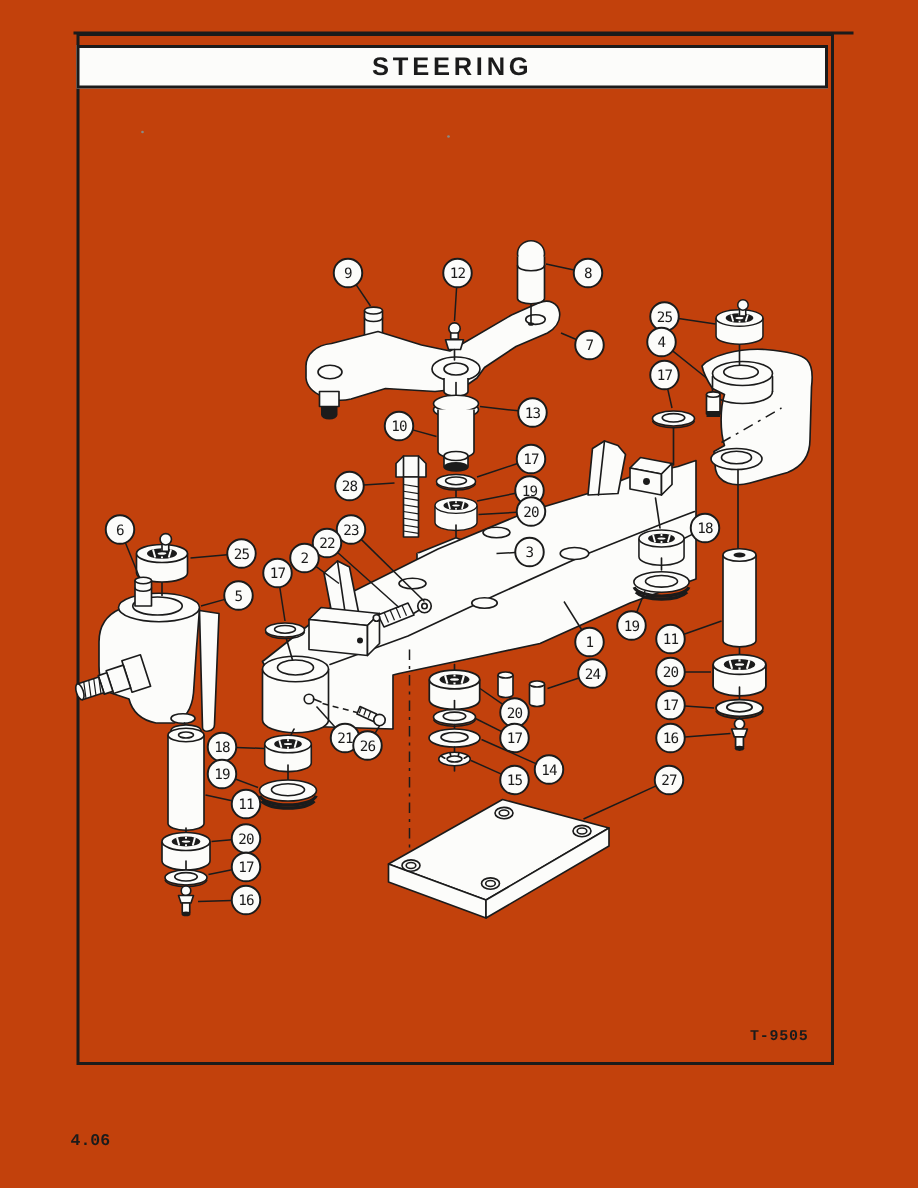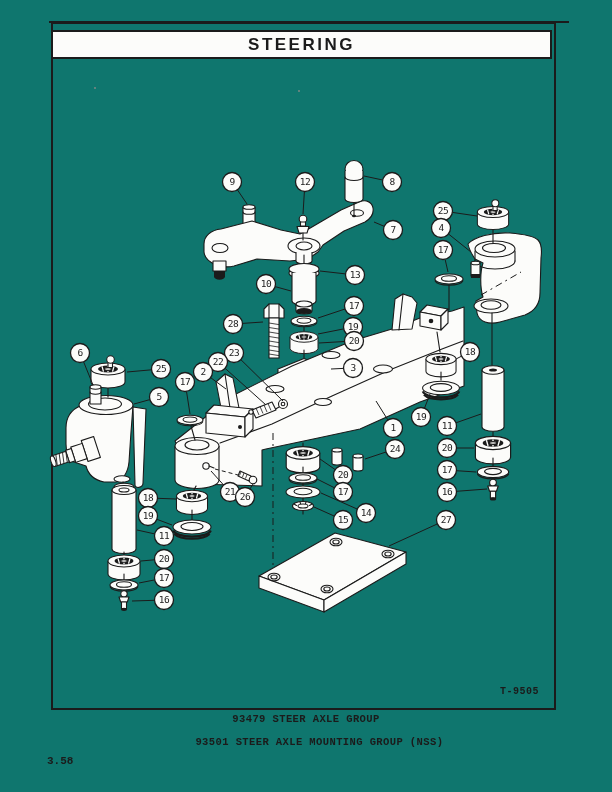--- a/index.html
+++ b/index.html
@@ -1,16 +1,16 @@
 <!DOCTYPE html>
 <html><head>
 <meta charset="utf-8">
 <style>
   html,body{margin:0;padding:0;background:#e8e8e4;}
-  .page{position:relative;width:612px;height:792px;background:#0f766e;overflow:hidden;
+  .page{position:relative;width:612px;height:792px;background:#c2410c;overflow:hidden;
         font-family:"Liberation Mono","DejaVu Sans Mono",monospace;color:#1b1b1b;}
   .top-rule{position:absolute;left:49px;top:21px;width:520px;border-top:2px solid #1b1b1b;}
   .page-border{position:absolute;left:51px;top:22px;width:501px;height:684px;border:2px solid #1b1b1b;}
   .title-box{position:absolute;left:51px;top:30px;width:497px;height:25px;border:2px solid #1b1b1b;
              background:#fcfcfa;display:flex;align-items:center;justify-content:center;}
   .title-box span{font-family:"Liberation Sans","DejaVu Sans",sans-serif;font-weight:bold;
              font-size:17px;letter-spacing:2.5px;}
   .drawing-number{position:absolute;left:500px;top:686px;font-size:10px;font-weight:600;letter-spacing:.5px;}
   .caption{position:absolute;left:106px;top:714px;width:400px;text-align:center;
            font-size:10.5px;font-weight:600;line-height:11.5px;letter-spacing:.4px;white-space:pre;}
@@ -532,16 +532,14 @@
         </g>
         <g>
           <line x1="437.4" y1="523.9" x2="389" y2="546" class="ld"></line>
           <circle cx="446" cy="520" r="9.5" class="co"></circle>
           <text x="446" y="523.4" class="cn">27</text>
         </g>
       </g>
   </svg>
 
   <div class="drawing-number">T-9505</div>
-  <div class="caption"><span>93479 STEER AXLE GROUP</span><br>
-    <span>93501 STEER AXLE MOUNTING GROUP (NSS)</span></div>
-  <div class="page-number">3.58</div>
+  <div class="page-number">4.06</div>
 </div>
 
 </body></html>

